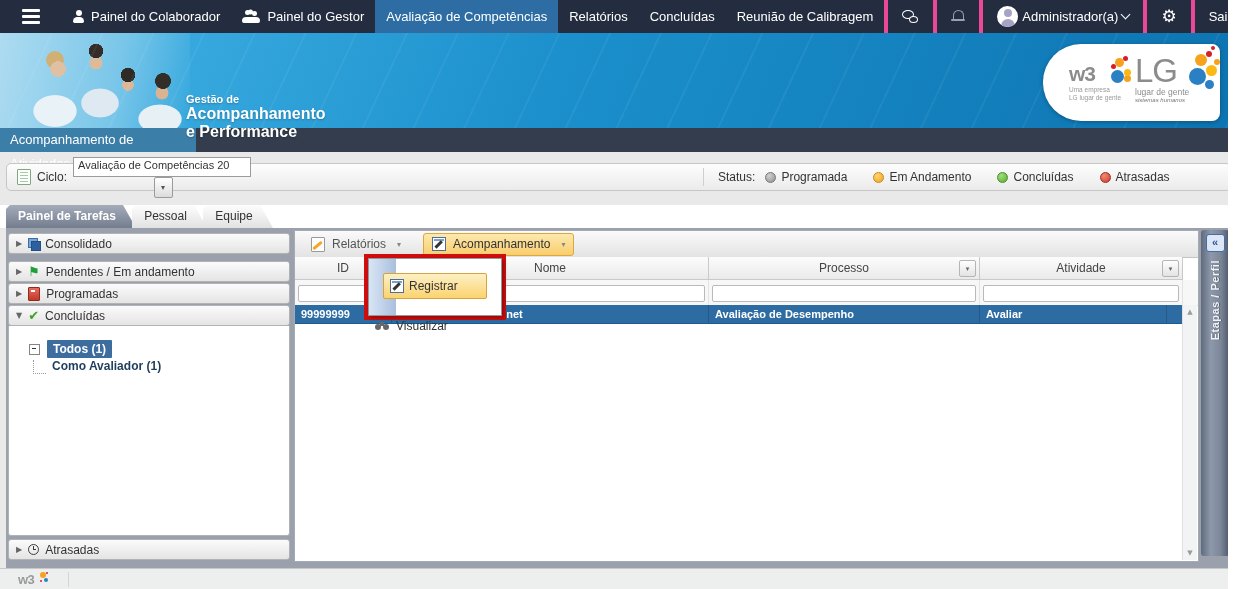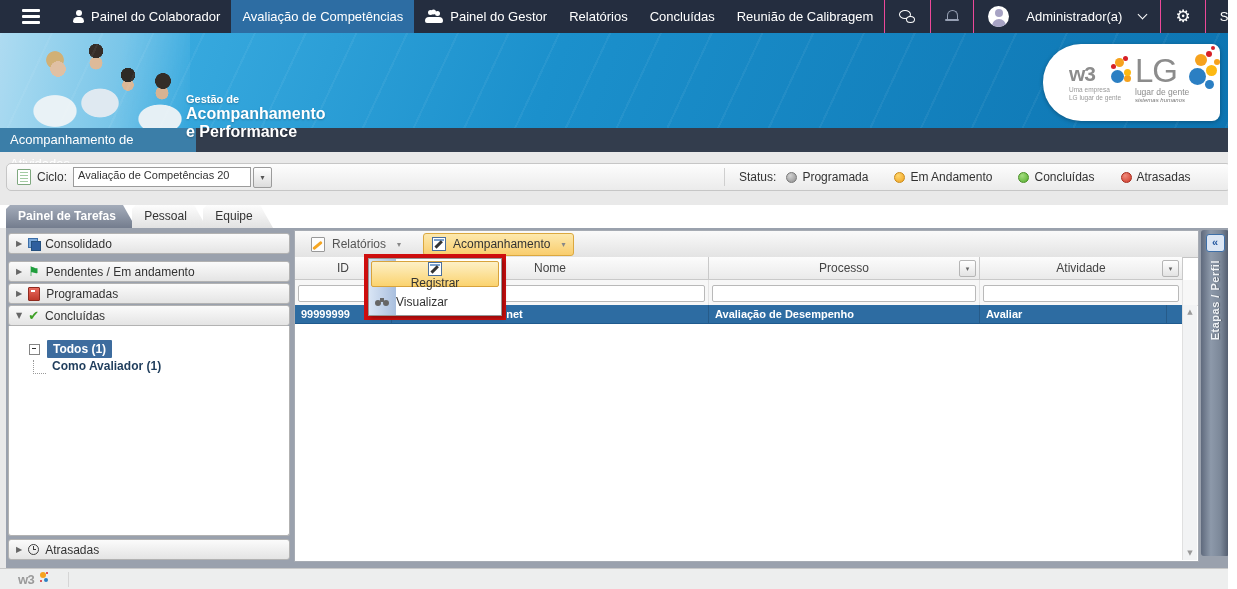--- a/index.html
+++ b/index.html
@@ -7,21 +7,21 @@
           font-family:"Liberation Sans",sans-serif;background:#e9e9e9;}
 
   
   .topnav{position:absolute;left:0;top:0;width:100%;height:33px;background:#242d3f;
           display:flex;align-items:stretch;color:#fff;font-size:13px;}
   .nav-item{display:flex;align-items:center;gap:7px;padding:0 11px;cursor:pointer;white-space:nowrap;}
   .nav-item.active{background:#2d6da3;}
   .hamburger{display:flex;flex-direction:column;justify-content:center;gap:3px;padding:0 22px;cursor:pointer;}
   .hamburger span{display:block;width:18px;height:3px;background:#fff;border-radius:1px;}
   .nav-right{margin-left:auto;display:flex;align-items:stretch;}
-  .nav-cell{display:flex;align-items:center;gap:17px;padding:0 14px;border-left:1px solid #ec4899;cursor:pointer;}
+  .nav-cell{display:flex;align-items:center;gap:4px;padding:0 14px;border-left:4px solid #ec4899;cursor:pointer;}
   .i-person{width:11px;height:13px;position:relative;display:inline-block;}
   .i-person::before{content:"";position:absolute;left:2.5px;top:0;width:6px;height:6px;border-radius:50%;background:#fff;}
   .i-person::after{content:"";position:absolute;left:0;bottom:0;width:11px;height:6px;border-radius:5px 5px 2px 2px;background:#fff;}
   .i-people{width:18px;height:13px;position:relative;display:inline-block;}
   .i-people::before{content:"";position:absolute;left:3px;top:0;width:5px;height:5px;border-radius:50%;background:#fff;box-shadow:7px 1px 0 #fff,3px -0.5px 0 #fff;}
   .i-people::after{content:"";position:absolute;left:0;bottom:0;width:18px;height:6px;border-radius:4px 4px 2px 2px;background:#fff;}
   .i-chat{width:17px;height:13px;position:relative;display:inline-block;}
   .i-chat::before{content:"";position:absolute;left:0;top:0;width:10px;height:7px;border:1.5px solid #fff;border-radius:50%;}
   .i-chat::after{content:"";position:absolute;right:1px;bottom:0;width:7px;height:5px;border:1.5px solid #fff;border-radius:50%;background:#242d3f;}
   .i-bell{width:14px;height:13px;position:relative;display:inline-block;}
@@ -82,21 +82,21 @@
   .pagebar{position:absolute;left:0;top:128px;width:100%;height:24px;background:#333d4d;}
   .page-tab{position:absolute;left:0;top:0;width:196px;height:24px;background:#3b7ea8;color:#fff;
             font-size:13px;line-height:24px;padding-left:10px;box-sizing:border-box;cursor:pointer;}
 
   
   .cyclebar{position:absolute;left:6px;top:163px;width:1225px;height:28px;box-sizing:border-box;
             border:1px solid #c6c6c6;border-radius:5px;background:linear-gradient(#fdfdfd,#ebebeb);
             display:flex;align-items:center;font-size:12px;color:#333;padding:0 10px;}
   .i-sheet{width:12px;height:14px;background:#fff;border:1px solid #7fa87f;border-radius:1px;position:relative;margin-right:6px;}
   .i-sheet::before{content:"";position:absolute;inset:2px;background:repeating-linear-gradient(#a3cba3 0 1px,transparent 1px 3px);}
-  .select{display:flex;align-items:center;margin-left:6px;cursor:pointer;}
+  .select{display:flex;align-items:center;margin-left:6px;cursor:pointer;flex-direction:column;}
   .select-box{width:168px;height:17px;border:1px solid #9b9b9b;background:#fff;font-size:11px;color:#333;
               padding:1px 4px 0 4px;white-space:nowrap;overflow:hidden;}
   .select-btn{width:17px;height:19px;border:1px solid #9b9b9b;margin-left:2px;border-radius:2px;
               background:linear-gradient(#fff,#dcdcdc);display:flex;align-items:center;justify-content:center;
               font-size:8px;color:#555;}
   .vsep{width:1px;height:18px;background:#cfcfcf;margin:0 14px 0 452px;}
   .status-label{font-weight:normal;margin-right:10px;}
   .status-item{display:flex;align-items:center;gap:5px;margin-right:26px;}
   .dot{width:11px;height:11px;border-radius:50%;box-sizing:border-box;}
   .dot-gray {background:radial-gradient(circle at 35% 30%,#d2d2d2,#8e8e8e);border:1px solid #787878;}
@@ -189,21 +189,21 @@
           letter-spacing:.5px;margin-top:8px;text-shadow:0 1px 1px rgba(0,0,0,.35);}
 
   
   .annotation{position:absolute;left:364px;top:254px;width:134px;height:58px;border:4px solid #cf0e0e;
               box-sizing:content-box;z-index:10;}
   .ctx-menu{position:absolute;inset:0;background:#fff;border:1px solid #979797;box-shadow:2px 2px 4px rgba(0,0,0,.3);}
   .ctx-menu::before{content:"";position:absolute;left:0;top:0;bottom:0;width:27px;
                     background:linear-gradient(90deg,#d9e5f5,#a9bfde);}
   .mi{position:relative;display:flex;align-items:center;height:26px;font-size:12px;color:#333;cursor:pointer;}
   .mi-ic{width:27px;display:flex;justify-content:center;}
-  .mi-hot{height:24px;margin:2px;background:linear-gradient(#fdf0c6,#fbd36f);border:1px solid #d8a33c;border-radius:2px;flex-direction:column;}
+  .mi-hot{height:24px;margin:14px;background:linear-gradient(#fdf0c6,#fbd36f);border:1px solid #d8a33c;border-radius:2px;}
   .mi-hot .mi-ic{width:25px;}
   .i-bino{position:relative;width:15px;height:9px;}
   .i-bino::before{content:"";position:absolute;left:0;top:2px;width:6px;height:6px;background:#666;border-radius:50%;
                   box-shadow:8px 0 0 #666;}
   .i-bino::after{content:"";position:absolute;left:5px;top:0;width:4px;height:4px;background:#666;}
 
   
   .footer{position:absolute;left:0;top:568px;width:100%;height:21px;background:#edeeee;border-top:1px solid #c8c8c8;
           box-sizing:border-box;display:flex;align-items:center;}
   .w3-mini{font-size:13px;font-weight:bold;color:#9a9a9a;margin-left:18px;position:relative;letter-spacing:-0.5px;}
@@ -219,26 +219,26 @@
   <header class="topnav">
     <div class="hamburger">
         <span></span>
         <span></span>
         <span></span>
       </div>
     <div class="nav-item">
       <span class="i-person"></span>
       <span>Painel do Colaborador</span>
     </div>
-    <div class="nav-item active">
-      <span>Avaliação de Competências</span>
-    </div>
     <div class="nav-item">
       <span class="i-people"></span>
       <span>Painel do Gestor</span>
+    </div>
+    <div class="nav-item active">
+      <span>Avaliação de Competências</span>
     </div>
     <div class="nav-item">
       <span>Relatórios</span>
     </div>
     <div class="nav-item">
       <span>Concluídas</span>
     </div>
     <div class="nav-item">
       <span>Reunião de Calibragem</span>
     </div>

